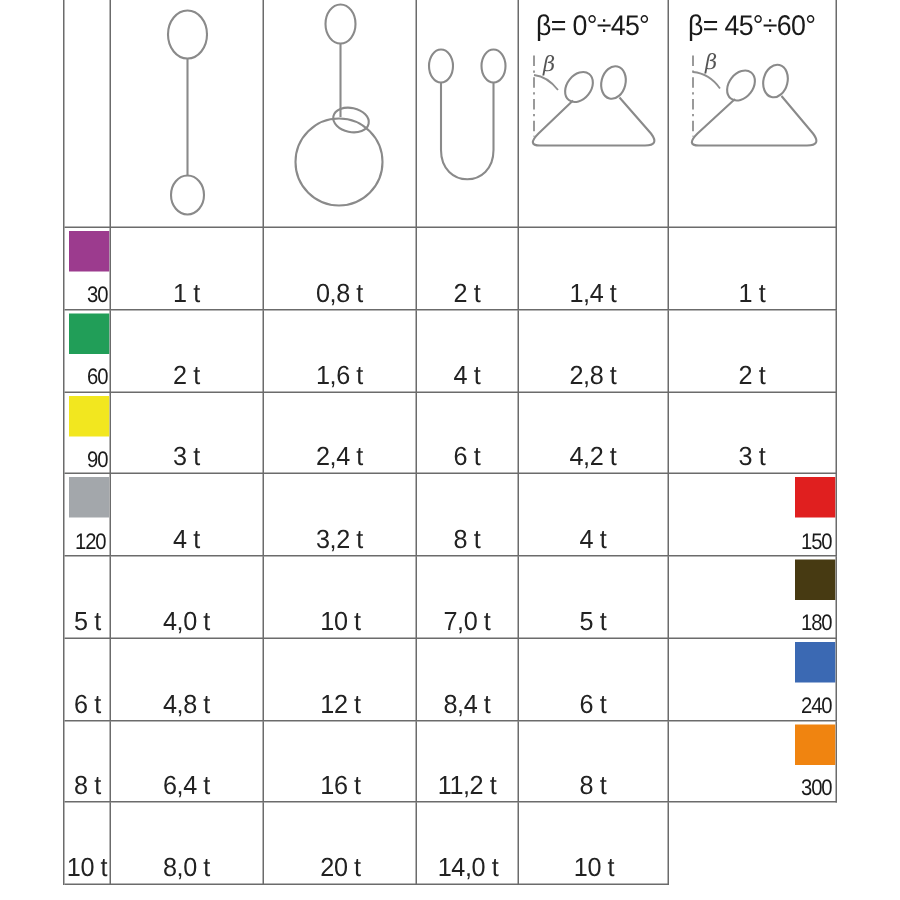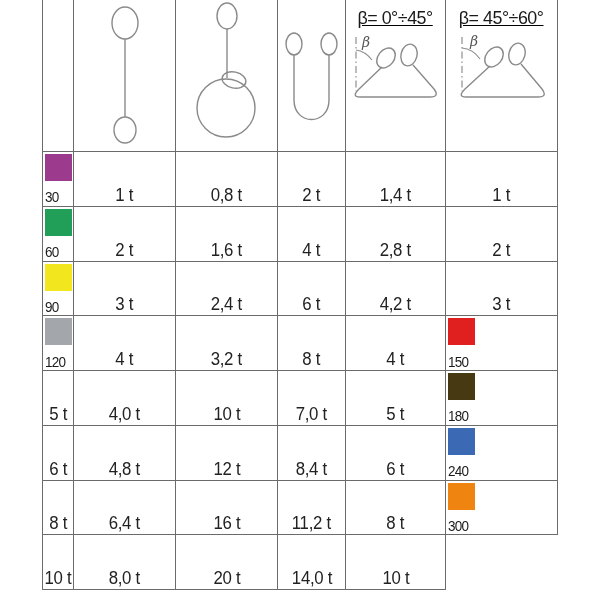--- a/index.html
+++ b/index.html
@@ -13,29 +13,29 @@
     grid-template-rows:152px repeat(8, 1fr);
     border-left:1px solid #6b6b6b;
     background:#fff;
   }
   .cell {
     border-right:1px solid #6b6b6b;
     border-bottom:1px solid #6b6b6b;
     display:flex; align-items:flex-end; justify-content:center;
     box-sizing:border-box; overflow:hidden;
   }
-  .hcell { flex-direction:column; justify-content:flex-start; align-items:center;text-decoration:underline; }
+  .hcell { flex-direction:column; justify-content:flex-start; align-items:center; }
   .hcell svg { display:block; }
   .angle-label {
     font-size:19px; color:#1a1a1a; margin-top:7px; white-space:nowrap;
     transform:scaleX(0.94); letter-spacing:-0.5px;
   }
   .val { font-size:17.5px; color:#222; letter-spacing:-0.3px; transform:scaleX(0.96); white-space:nowrap; }
   .cc {
-    flex-direction:column; justify-content:space-between; align-items:flex-start;
+    flex-direction:column; justify-content:space-between; align-items:flex-end;
     padding:2px 0 0 2px;
   }
   .swatch { width:27px; height:27px; }
   .wlabel {
     font-size:15px; color:#1a1a1a; line-height:1.1; letter-spacing:-0.8px;
     transform:scaleX(0.9); transform-origin:left bottom;
   }
   .sling { stroke:#8a8a8a; fill:none; stroke-width:1.4; }
   .sling2 { stroke:#8f8f8f; fill:none; stroke-width:1.2; }
   .beta-txt { font-style:italic; font-size:14px; fill:#555; font-family:"DejaVu Serif", serif; }

